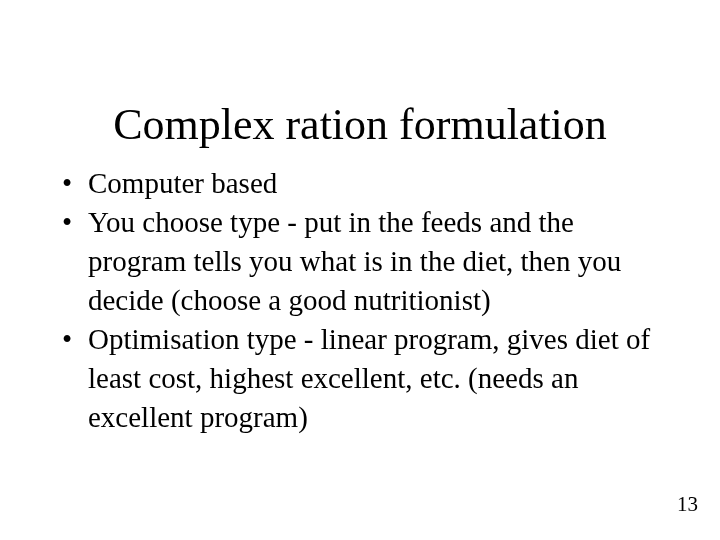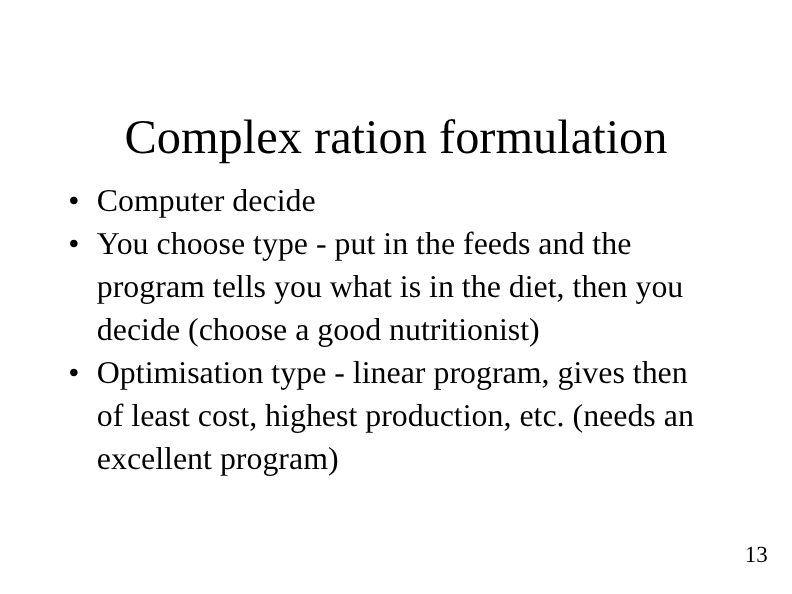--- a/index.html
+++ b/index.html
@@ -82,31 +82,31 @@
 
 <div class="slide">
 
   <h1 class="slide-title">Complex ration formulation</h1>
 
   <div class="body-block">
     <ul class="bullet-list">
 
       <li class="bullet-item">
         <span class="bullet-marker">•</span>
-        <span class="bullet-text">Computer decide</span>
+        <span class="bullet-text">Computer based</span>
       </li>
 
       <li class="bullet-item">
         <span class="bullet-marker">•</span>
         <span class="bullet-text">You choose type - put in the feeds and the program tells you what is in the diet, then you decide (choose a good nutritionist)</span>
       </li>
 
       <li class="bullet-item">
         <span class="bullet-marker">•</span>
-        <span class="bullet-text">Optimisation type - linear program, gives then of least cost, highest production, etc. (needs an excellent program)</span>
+        <span class="bullet-text">Optimisation type - linear program, gives diet of least cost, highest excellent, etc. (needs an excellent program)</span>
       </li>
 
     </ul>
   </div>
 
   <div class="page-number">13</div>
 
 </div>
 
 </body></html>

